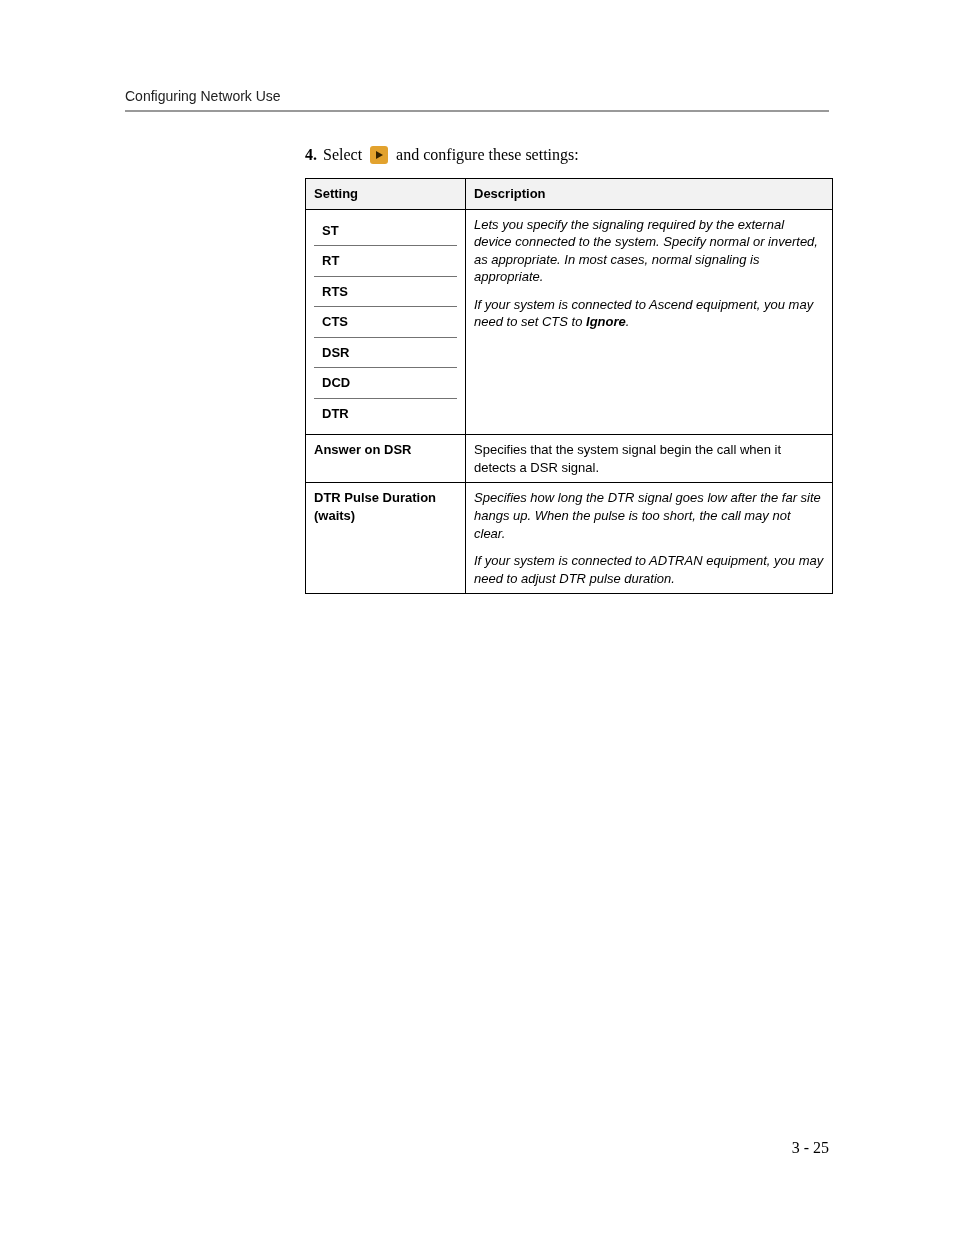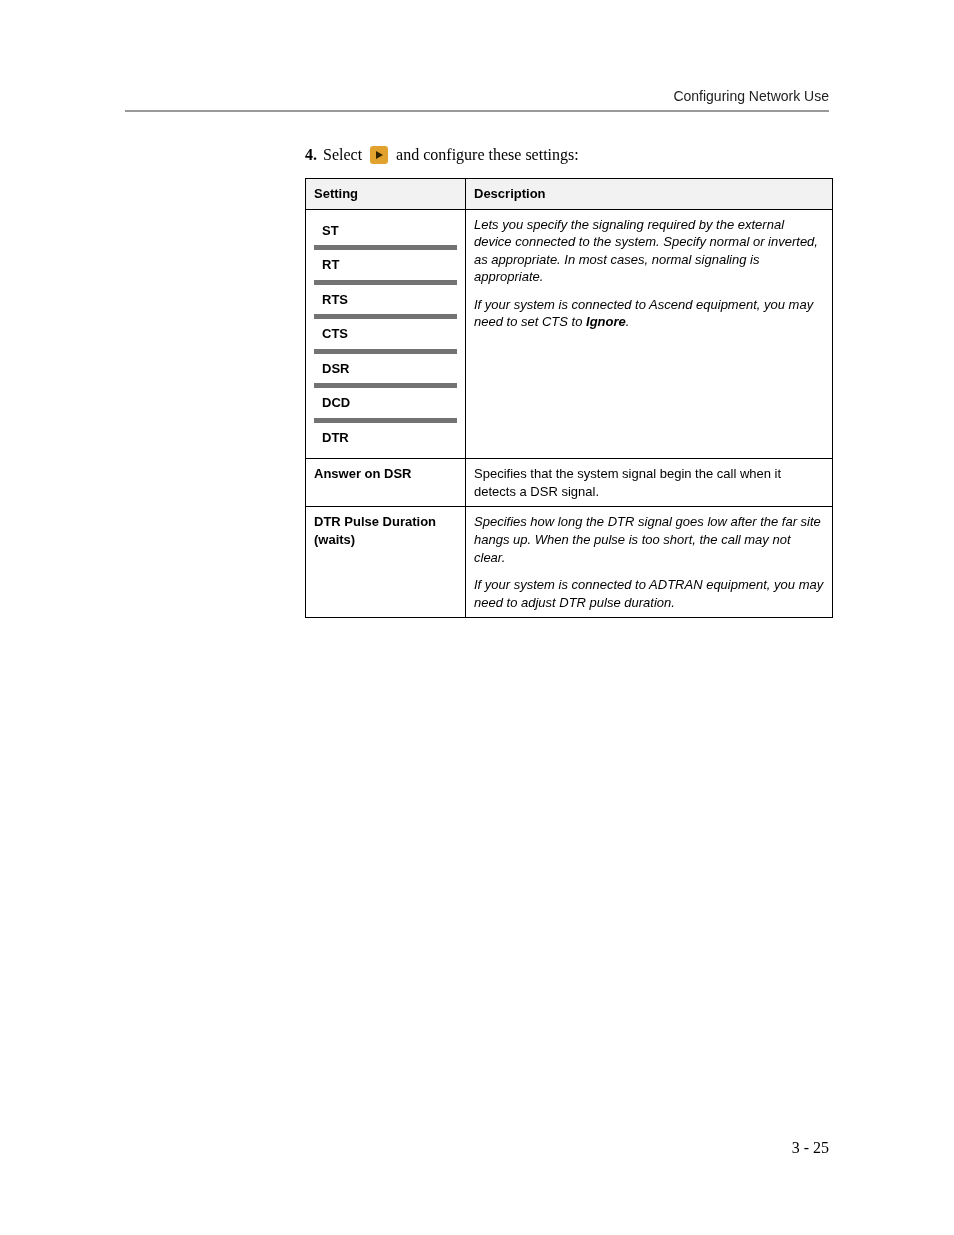--- a/index.html
+++ b/index.html
@@ -12,21 +12,20 @@
     color: #000;
   }
   .page {
     position: relative;
     width: 954px;
     height: 1235px;
     box-sizing: border-box;
     padding: 88px 125px 0 125px;
   }
   .running-head {
-    text-align: right;
     font-family: "Trebuchet MS", "Lucida Sans", "Segoe UI", sans-serif;
     font-size: 14px;
     color: #222;
     margin-bottom: 6px;
   }
   .rule {
     border: none;
     border-top: 2px solid #999;
     margin: 0 0 34px 0;
   }
@@ -73,21 +72,21 @@
   table.settings th {
     background: #f2f2f2;
     font-weight: bold;
   }
   table.settings td.setting-name { font-weight: bold; margin-top: 32px; }
   
   td.signal-group {
     padding: 0;
   }
   td.signal-group .sig-item {
-    border-bottom: 5px solid #737373;
+    border-bottom: 1px solid #737373;
     padding: 6px 8px;
     font-weight: bold;
     font-family: Arial, Helvetica, sans-serif;
     font-size: 13px;
   }
   td.signal-group .sig-item:last-child { border-bottom: none; }
   .desc-para { margin: 0 0 10px 0; font-style: italic; }
   .desc-para:last-child { margin-bottom: 0; }
   .page-number {
     position: absolute;

